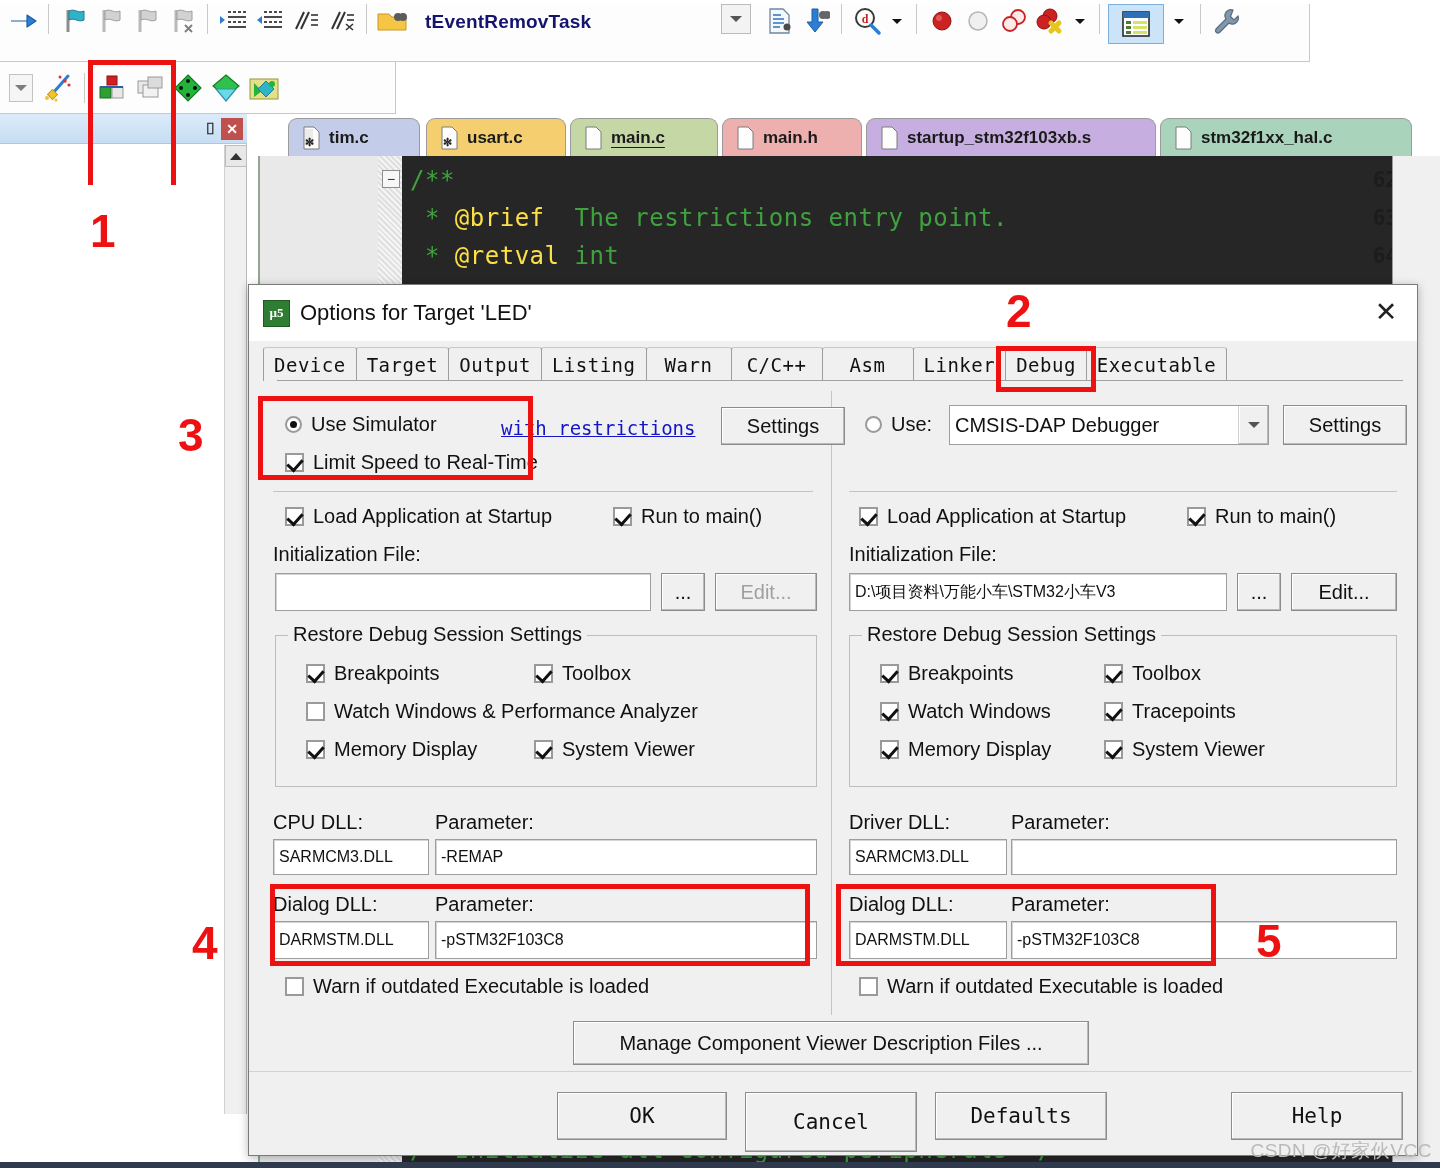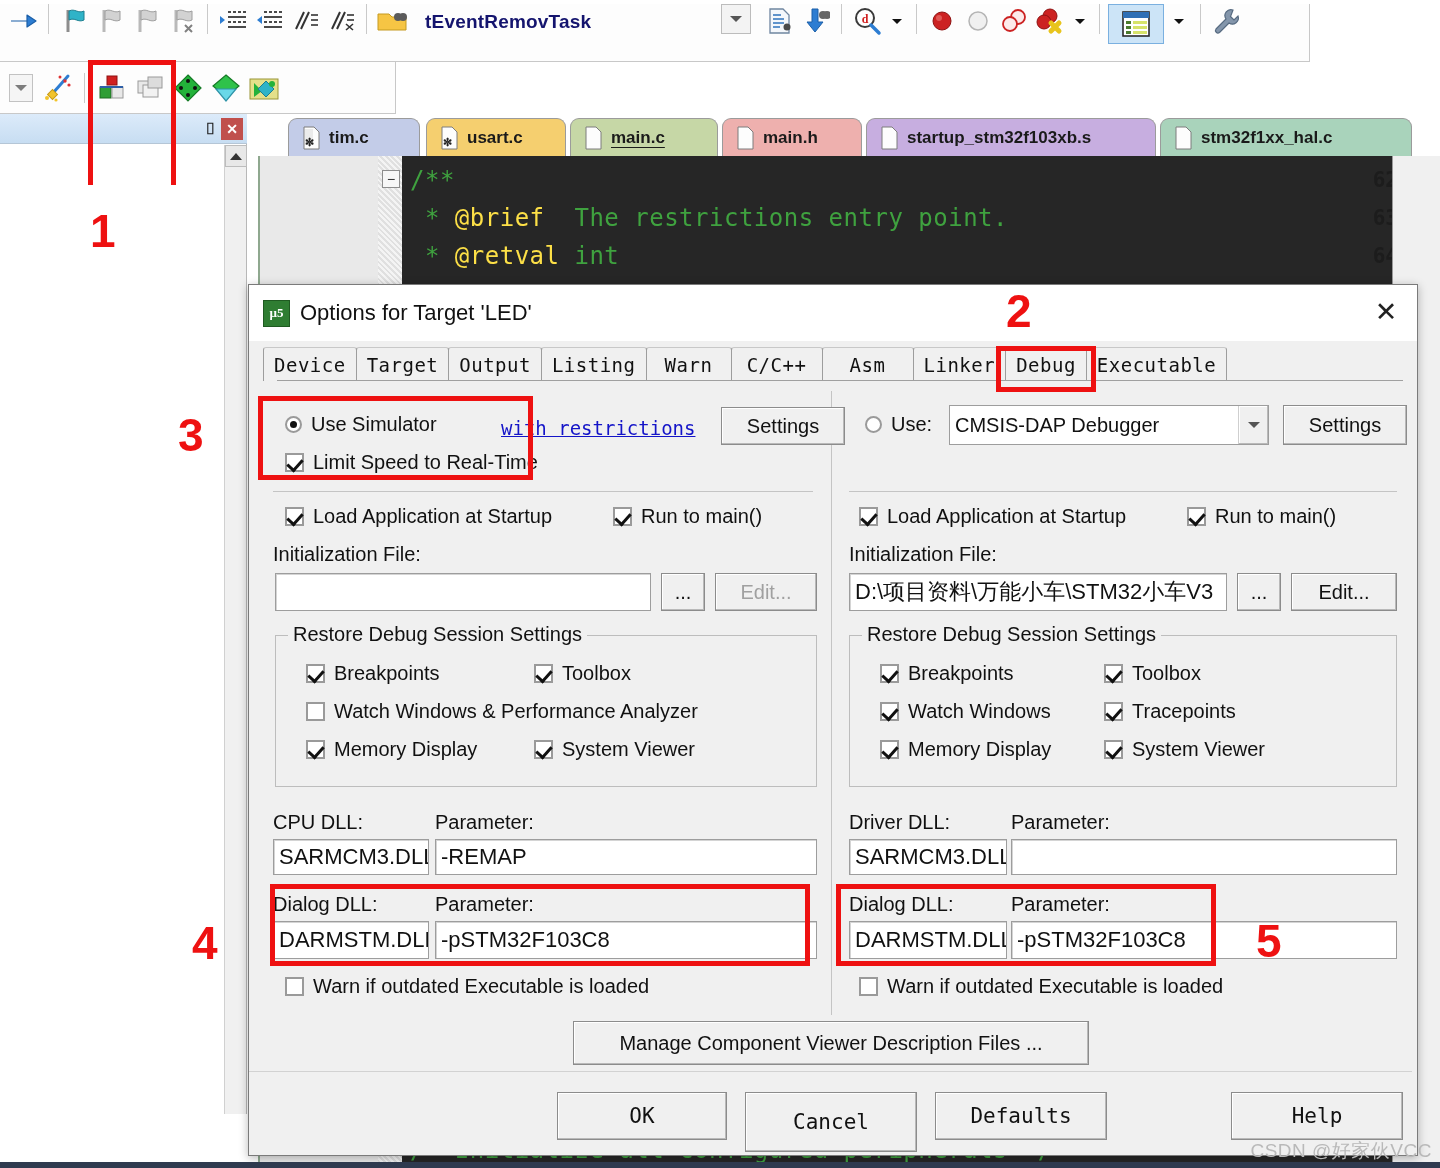--- a/index.html
+++ b/index.html
@@ -170,21 +170,21 @@
     font-family:"DejaVu Sans Mono", monospace;
   }
   .btn {
     border:1px solid #8c8c8c; background:#f0f0f0; color:#111;
     display:flex; align-items:center; justify-content:center;
     font-size:20px; box-shadow: inset -1px -1px 0 #b9b9b9, inset 1px 1px 0 #ffffff;
   }
   .field {
     background:#fff; border:1px solid #9d9d9d;
     display:flex; align-items:center; padding:0 5px;
-    font-size:22px; color:#111; overflow:hidden; white-space:nowrap;
+    font-size:16px; color:#111; overflow:hidden; white-space:nowrap;
     box-shadow: inset 1px 1px 0 #d4d4d4;
   }
   .select {
     background:#fff; border:1px solid #9d9d9d;
     display:flex; align-items:center; justify-content:space-between; padding:0 0 0 5px;
     font-size:20px; color:#111;
   }
   .select .arrowbox {
     width:30px; height:100%; border-left:1px solid #cfcfcf; background:#f0f0f0;
     display:flex; align-items:center; justify-content:center;

